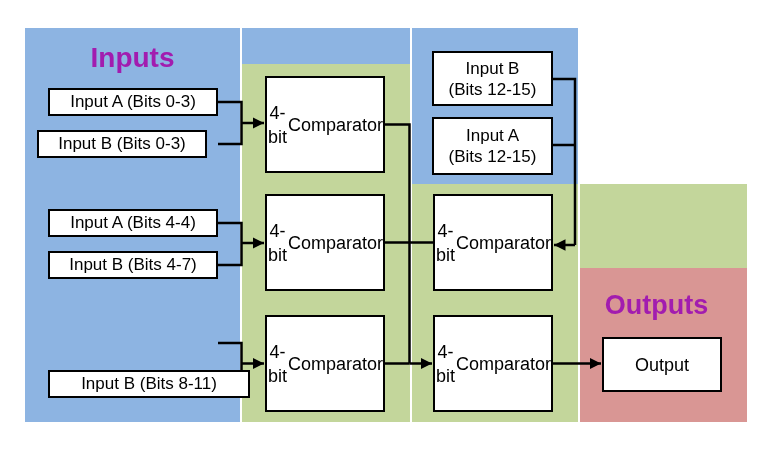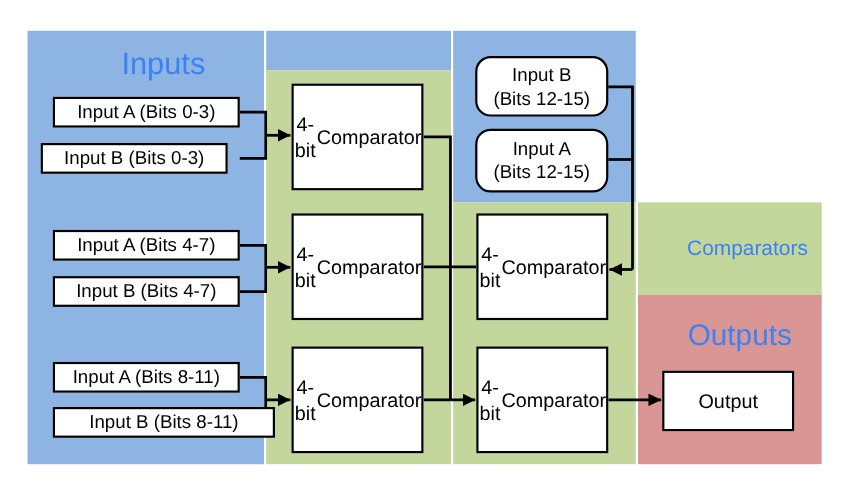--- a/index.html
+++ b/index.html
@@ -2,48 +2,47 @@
 <html><head>
 <meta charset="utf-8">
 <style>
   html,body{margin:0;padding:0;background:#ffffff;}
   .canvas{
     position:relative;width:771px;height:449px;background:#ffffff;
     font-family:"Liberation Sans", sans-serif;color:#000;overflow:hidden;
   }
   .region{position:absolute;}
   .heading{
-    position:absolute;font-weight:400;color:#3b82f6;text-align:center;line-height:1;
-    letter-spacing:0px;white-space:nowrap;padding-left:16px;
+    position:absolute;font-weight:700;color:#a21caf;text-align:center;line-height:1;
+    letter-spacing:0px;white-space:nowrap;
   }
   .box{
     position:absolute;background:#ffffff;border:2px solid #000;box-sizing:border-box;
     display:flex;align-items:center;justify-content:center;text-align:center;
     line-height:1.25;
   }
   .box.single{font-size:17px;}
-  .box.two-line{flex-direction:column;font-size:17px;line-height:21px;border-radius:14px;}
+  .box.two-line{flex-direction:column;font-size:17px;line-height:21px;}
   .box.comp{flex-direction:row;font-size:18px;line-height:24px;}
   .wires{position:absolute;left:0;top:0;width:771px;height:449px;}
 </style>
 </head>
 <body>
 
 <div class="canvas">
 
   <div class="region" style="left: 25px; top: 28px; width: 215px; height: 394px; background-color: rgb(141, 180, 226);"></div>
   <div class="region" style="left: 242px; top: 28px; width: 168px; height: 36px; background-color: rgb(141, 180, 226);"></div>
   <div class="region" style="left: 242px; top: 64px; width: 168px; height: 358px; background-color: rgb(195, 214, 155);"></div>
   <div class="region" style="left: 412px; top: 28px; width: 166px; height: 156px; background-color: rgb(141, 180, 226);"></div>
   <div class="region" style="left: 412px; top: 184px; width: 166px; height: 238px; background-color: rgb(195, 214, 155);"></div>
   <div class="region" style="left: 580px; top: 184px; width: 167px; height: 84px; background-color: rgb(195, 214, 155);"></div>
   <div class="region" style="left: 580px; top: 268px; width: 167px; height: 154px; background-color: rgb(217, 150, 148);"></div>
 
   <div class="heading" style="left:25px;top:44px;width:215px;font-size:28px">Inputs</div>
-  <div class="heading" style="left:580px;top:217px;width:167px;font-size:19px">Comparators</div>
   <div class="heading" style="left:580px;top:292px;width:153px;font-size:27px">Outputs</div>
 
   <svg class="wires" viewBox="0 0 771 449">
     <defs>
       <marker id="arr" viewBox="0 0 10 10" refX="10" refY="5" markerWidth="4.6" markerHeight="4.6" orient="auto-start-reverse">
         <path d="M0,0 L10,5 L0,10 z" fill="#000"></path>
       </marker>
     </defs>
     <g stroke="#000" stroke-width="2.5" fill="none">
 
@@ -71,27 +70,24 @@
     </g>
   </svg>
 
   <div class="box single" style="left:48px;top:88px;width:170px;height:28px">
     <span>Input A (Bits 0-3)</span>
   </div>
   <div class="box single" style="left:37px;top:130px;width:170px;height:28px">
     <span>Input B (Bits 0-3)</span>
   </div>
   <div class="box single" style="left:48px;top:209px;width:170px;height:28px">
-    <span>Input A (Bits 4-7)</span>
+    <span>Input A (Bits 4-4)</span>
   </div>
   <div class="box single" style="left:48px;top:251px;width:170px;height:28px">
     <span>Input B (Bits 4-7)</span>
-  </div>
-  <div class="box single" style="left:48px;top:329px;width:170px;height:28px">
-    <span>Input A (Bits 8-11)</span>
   </div>
   <div class="box single" style="left:48px;top:370px;width:202px;height:28px">
     <span>Input B (Bits 8-11)</span>
   </div>
 
   <div class="box two-line" style="left:432px;top:51px;width:121px;height:55px">
     <span>Input B</span>
     <span>(Bits 12-15)</span>
   </div>
   <div class="box two-line" style="left:432px;top:117px;width:121px;height:58px">

